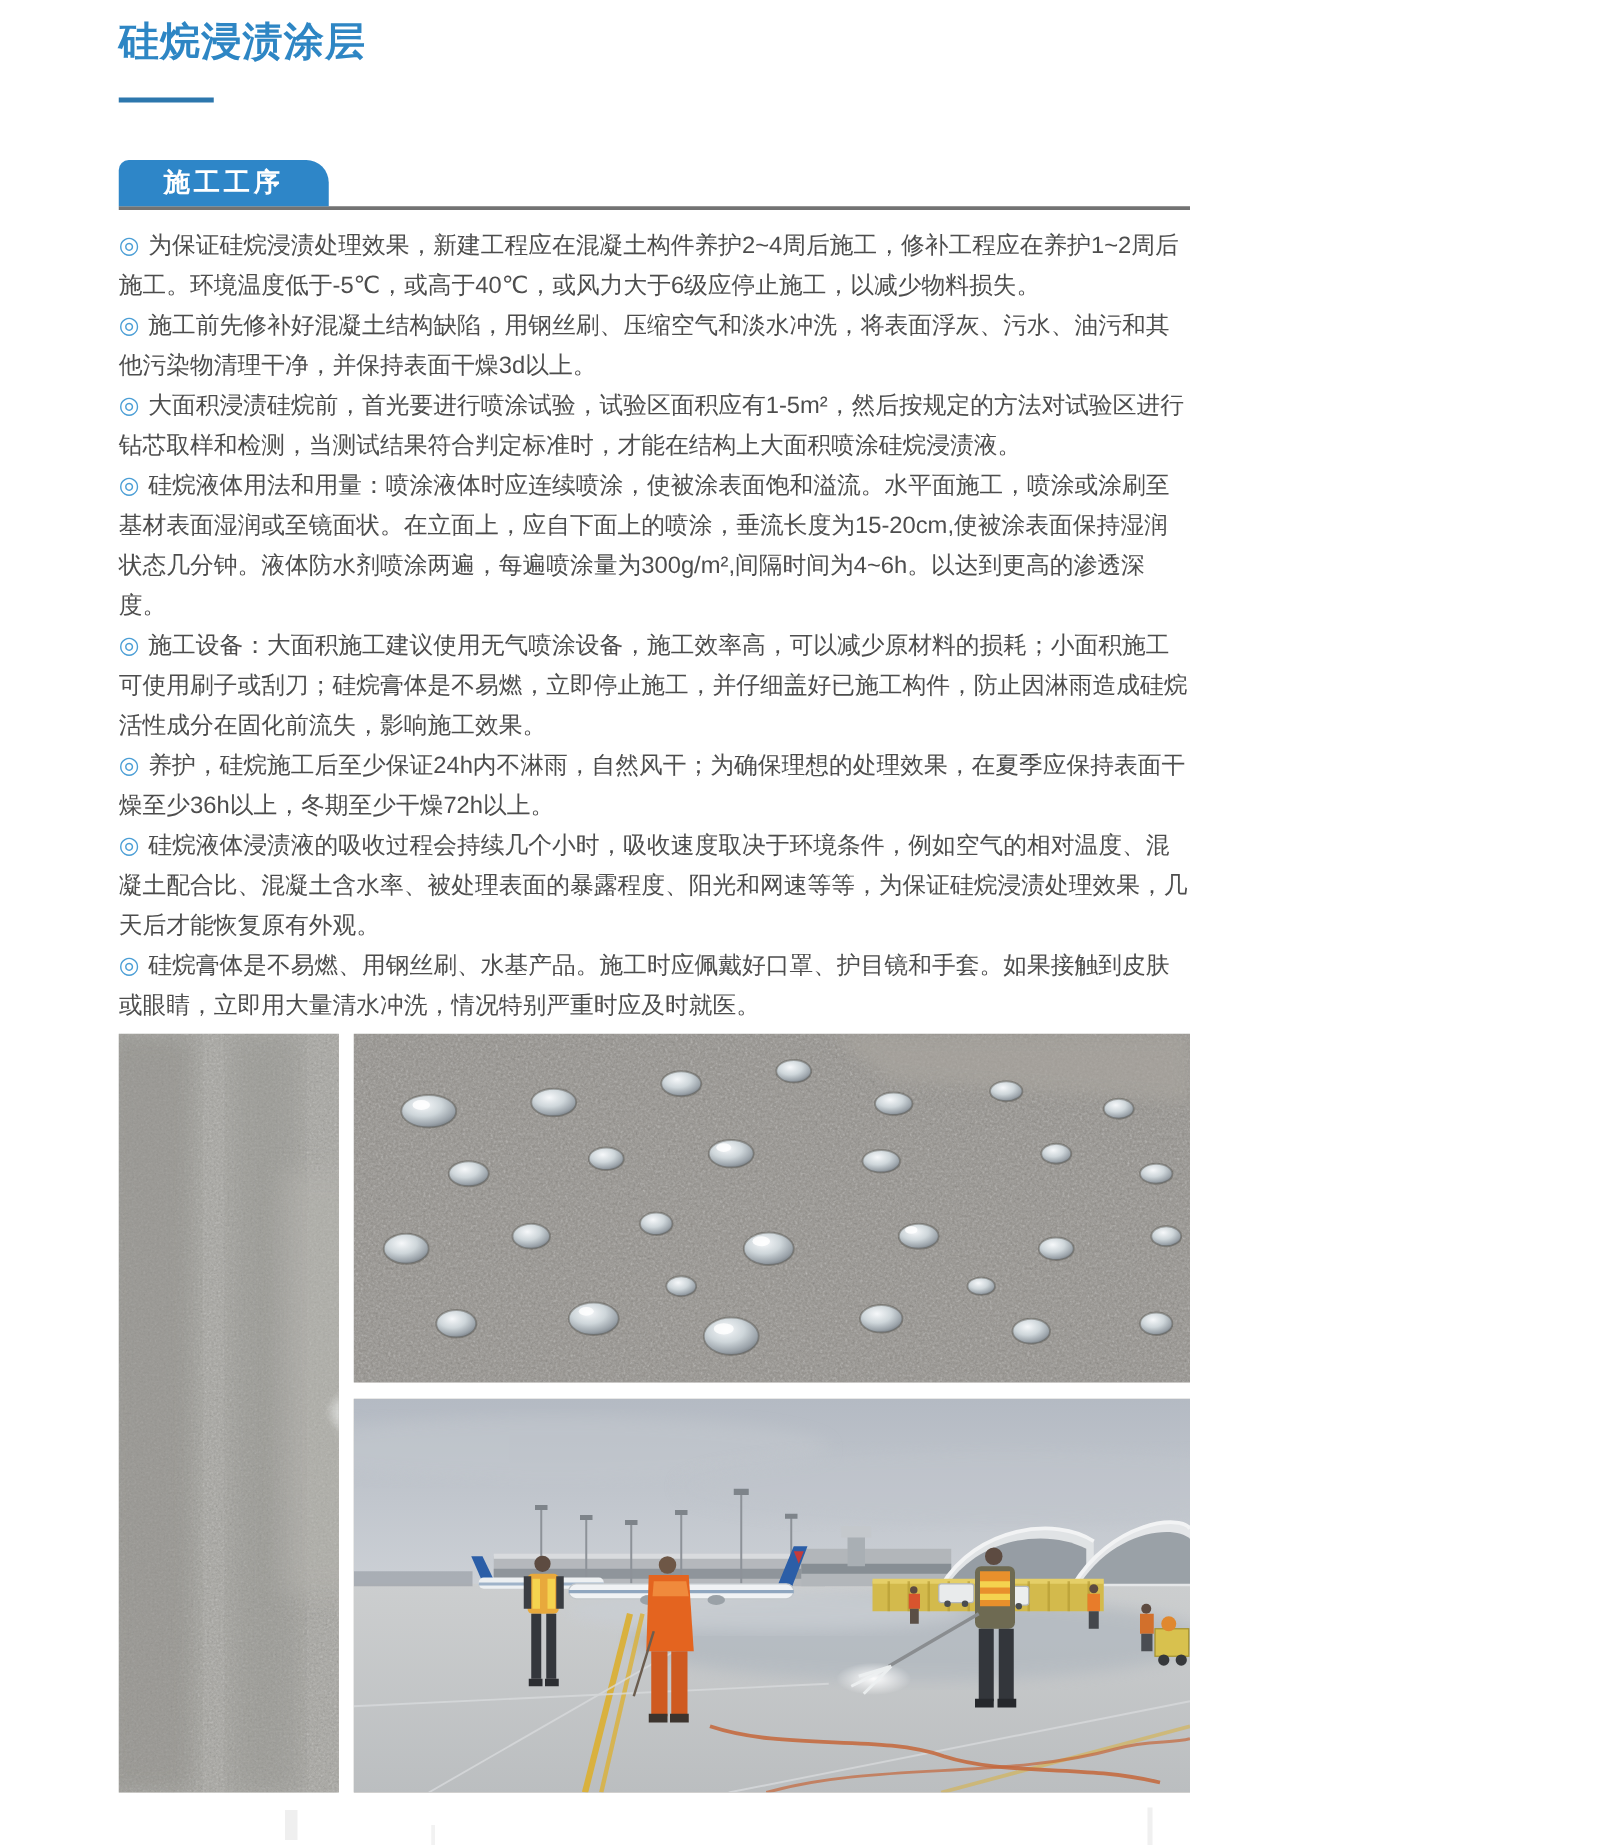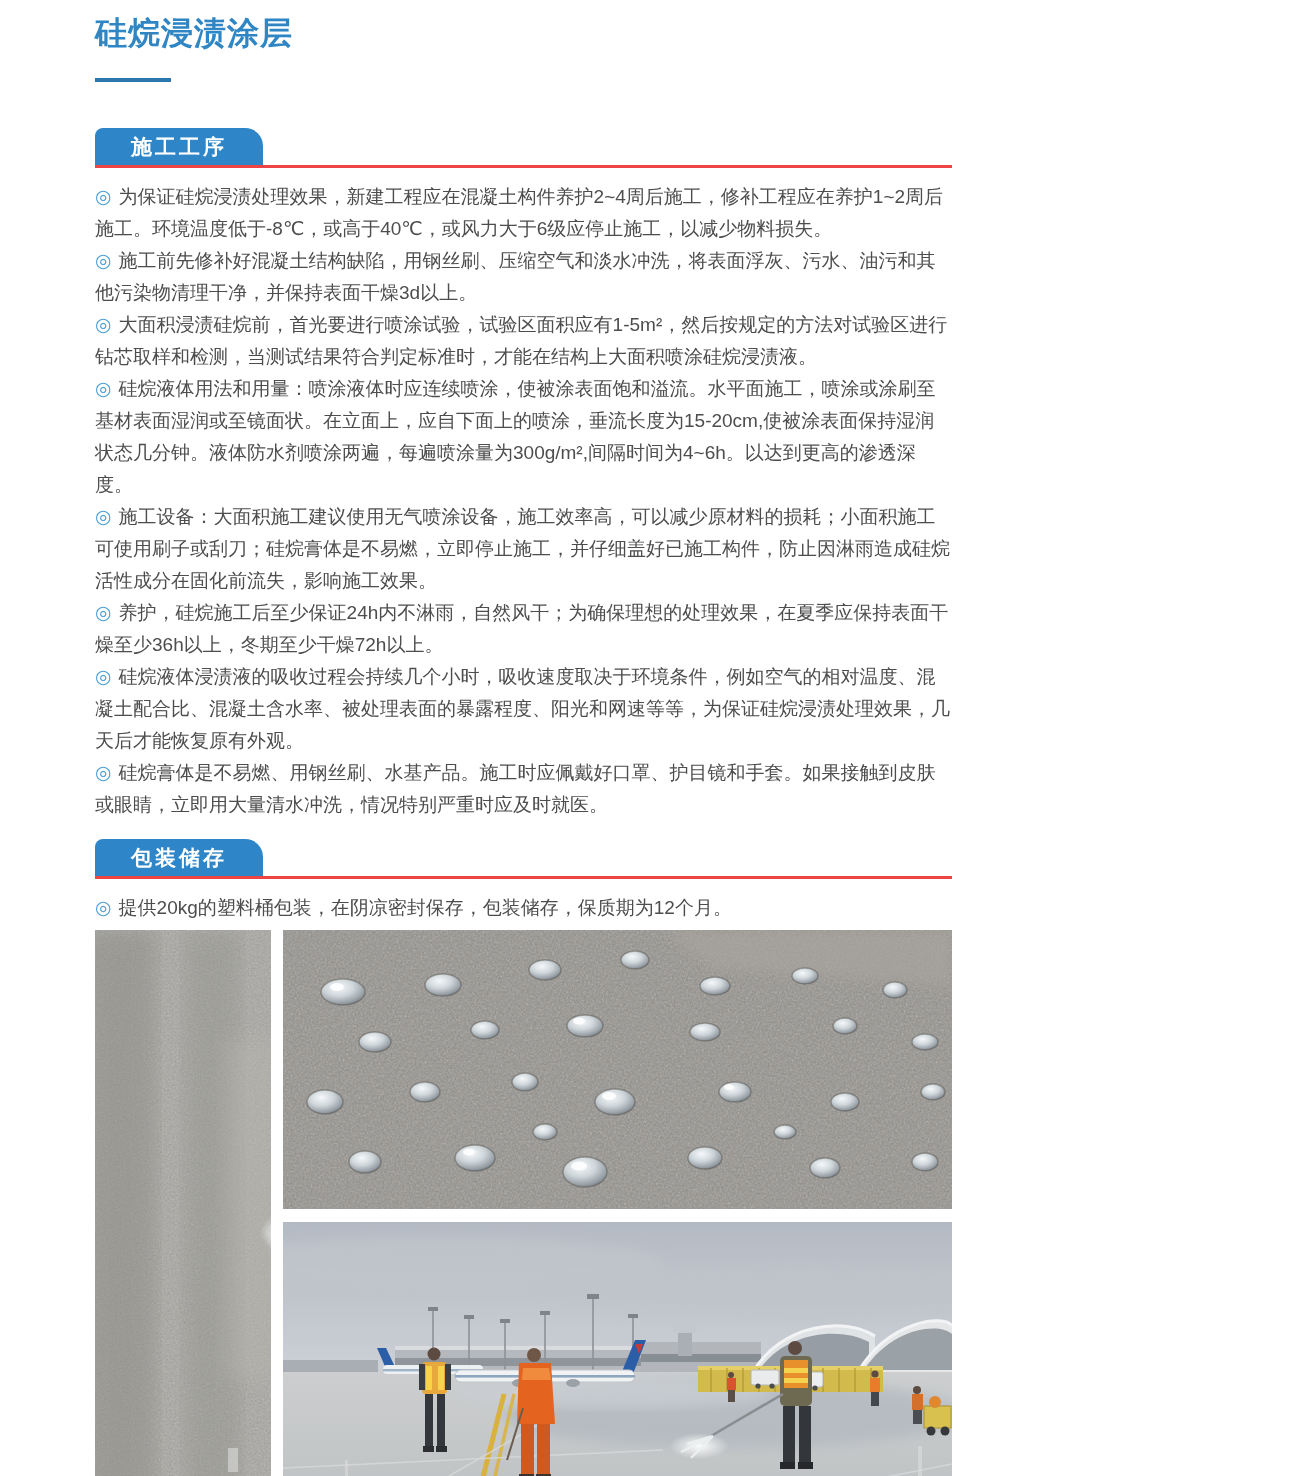--- a/index.html
+++ b/index.html
@@ -11,21 +11,21 @@
   }
   .page { position: relative; width: 1022px; height: 1476px; overflow: hidden; background: #ffffff; }
   .content { padding: 14px 70px 0 95px; }
 
   .doc-title {
     margin: 0; font-size: 32px; line-height: 38px; font-weight: bold;
     color: #2e86c4; letter-spacing: 1px;
   }
   .title-underline { width: 76px; height: 4px; background: #2d77ad; margin-top: 26px; }
 
-  .sec-head { border-bottom: 3px solid #ef4444; line-height: 0; }
+  .sec-head { border-bottom: 3px solid #737373; line-height: 0; }
   .sec-head.first { margin-top: 46px; }
   .sec-head.second { margin-top: 18px; }
   .badge {
     display: inline-block; background: #2e86c8; color: #ffffff;
     font-size: 21px; font-weight: bold; line-height: 37px;
     padding: 0 36px; border-radius: 8px 18px 0 0; letter-spacing: 3px;
   }
 
   .bullets { margin-top: 13px; }
   .bullets p { margin: 0; font-size: 19px; line-height: 32px; color: #4d4d4d; }
@@ -53,39 +53,31 @@
   <div class="content">
 
     <h1 class="doc-title">硅烷浸渍涂层</h1>
     <div class="title-underline"></div>
 
     <section>
       <div class="sec-head first">
         <div class="badge">施工工序</div>
       </div>
       <div class="bullets">
-        <p><span class="bmark">◎</span><span>为保证硅烷浸渍处理效果，新建工程应在混凝土构件养护2~4周后施工，修补工程应在养护1~2周后施工。环境温度低于-8℃，或高于40℃，或风力大于6级应停止施工，以减少物料损失。</span></p>
+        <p><span class="bmark">◎</span><span>为保证硅烷浸渍处理效果，新建工程应在混凝土构件养护2~4周后施工，修补工程应在养护1~2周后施工。环境温度低于-5℃，或高于40℃，或风力大于6级应停止施工，以减少物料损失。</span></p>
         <p><span class="bmark">◎</span><span>施工前先修补好混凝土结构缺陷，用钢丝刷、压缩空气和淡水冲洗，将表面浮灰、污水、油污和其他污染物清理干净，并保持表面干燥3d以上。</span></p>
         <p><span class="bmark">◎</span><span>大面积浸渍硅烷前，首光要进行喷涂试验，试验区面积应有1-5m²，然后按规定的方法对试验区进行钻芯取样和检测，当测试结果符合判定标准时，才能在结构上大面积喷涂硅烷浸渍液。</span></p>
         <p><span class="bmark">◎</span><span>硅烷液体用法和用量：喷涂液体时应连续喷涂，使被涂表面饱和溢流。水平面施工，喷涂或涂刷至基材表面湿润或至镜面状。在立面上，应自下面上的喷涂，垂流长度为15-20cm,使被涂表面保持湿润状态几分钟。液体防水剂喷涂两遍，每遍喷涂量为300g/m²,间隔时间为4~6h。以达到更高的渗透深度。</span></p>
         <p><span class="bmark">◎</span><span>施工设备：大面积施工建议使用无气喷涂设备，施工效率高，可以减少原材料的损耗；小面积施工可使用刷子或刮刀；硅烷膏体是不易燃，立即停止施工，并仔细盖好已施工构件，防止因淋雨造成硅烷活性成分在固化前流失，影响施工效果。</span></p>
         <p><span class="bmark">◎</span><span>养护，硅烷施工后至少保证24h内不淋雨，自然风干；为确保理想的处理效果，在夏季应保持表面干燥至少36h以上，冬期至少干燥72h以上。</span></p>
         <p><span class="bmark">◎</span><span>硅烷液体浸渍液的吸收过程会持续几个小时，吸收速度取决于环境条件，例如空气的相对温度、混凝土配合比、混凝土含水率、被处理表面的暴露程度、阳光和网速等等，为保证硅烷浸渍处理效果，几天后才能恢复原有外观。</span></p>
         <p><span class="bmark">◎</span><span>硅烷膏体是不易燃、用钢丝刷、水基产品。施工时应佩戴好口罩、护目镜和手套。如果接触到皮肤或眼睛，立即用大量清水冲洗，情况特别严重时应及时就医。</span></p>
       </div>
     </section>
 
-    <section>
-      <div class="sec-head second">
-        <div class="badge">包装储存</div>
-      </div>
-      <div class="bullets">
-        <p><span class="bmark">◎</span><span>提供20kg的塑料桶包装，在阴凉密封保存，包装储存，保质期为12个月。</span></p>
-      </div>
-    </section>
 
     <div class="photos">
 
       <figure class="photo photo-left">
         <svg width="444" height="607" viewBox="0 0 444 607">
           <defs>
             <filter id="noiseA" x="0%" y="0%" width="100%" height="100%">
               <feTurbulence type="fractalNoise" baseFrequency="0.55" numOctaves="3" seed="11" stitchTiles="stitch"></feTurbulence>
               <feColorMatrix type="saturate" values="0"></feColorMatrix>
             </filter>

